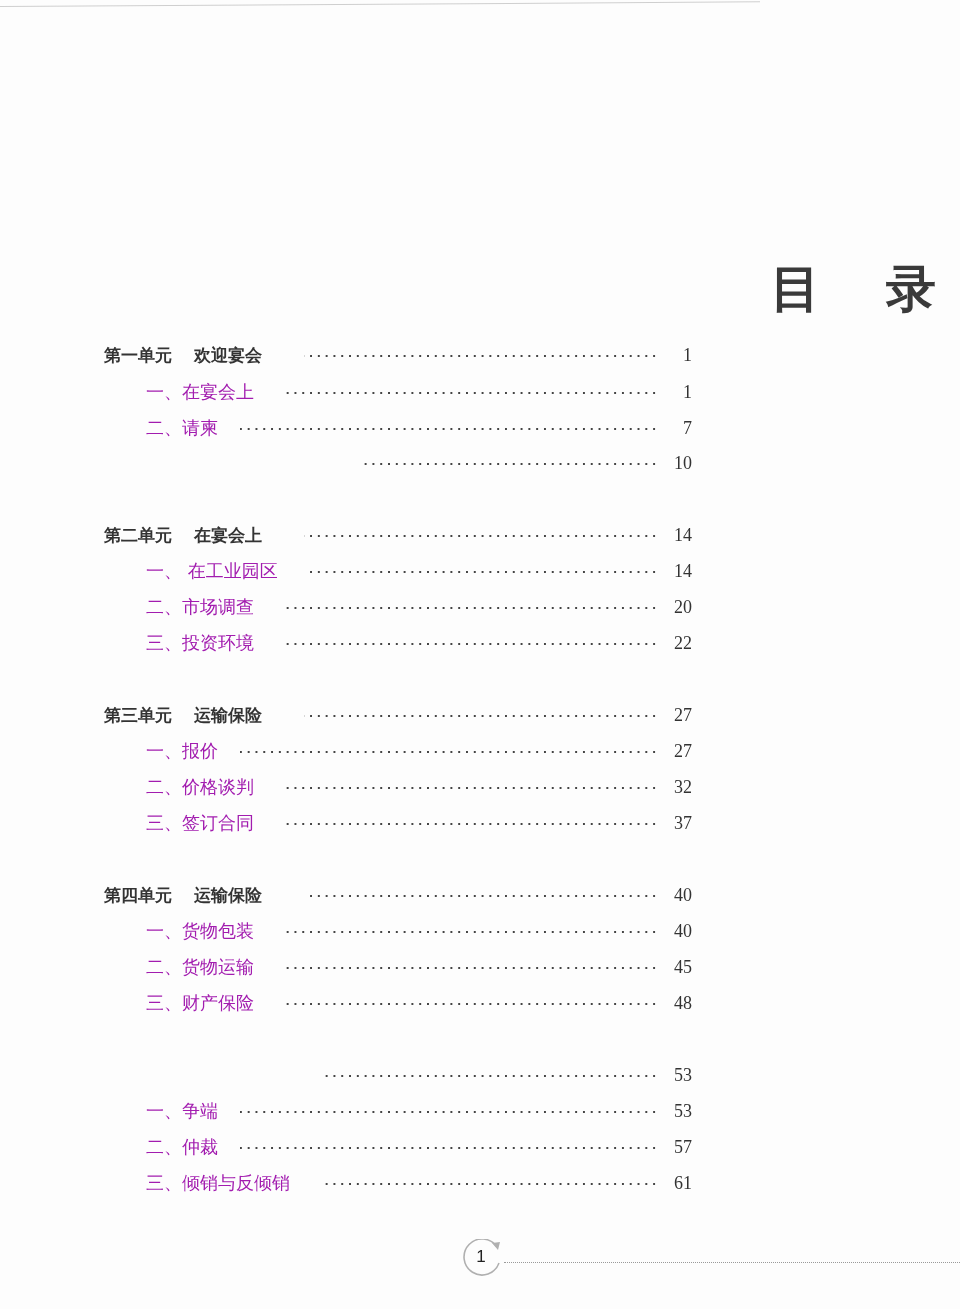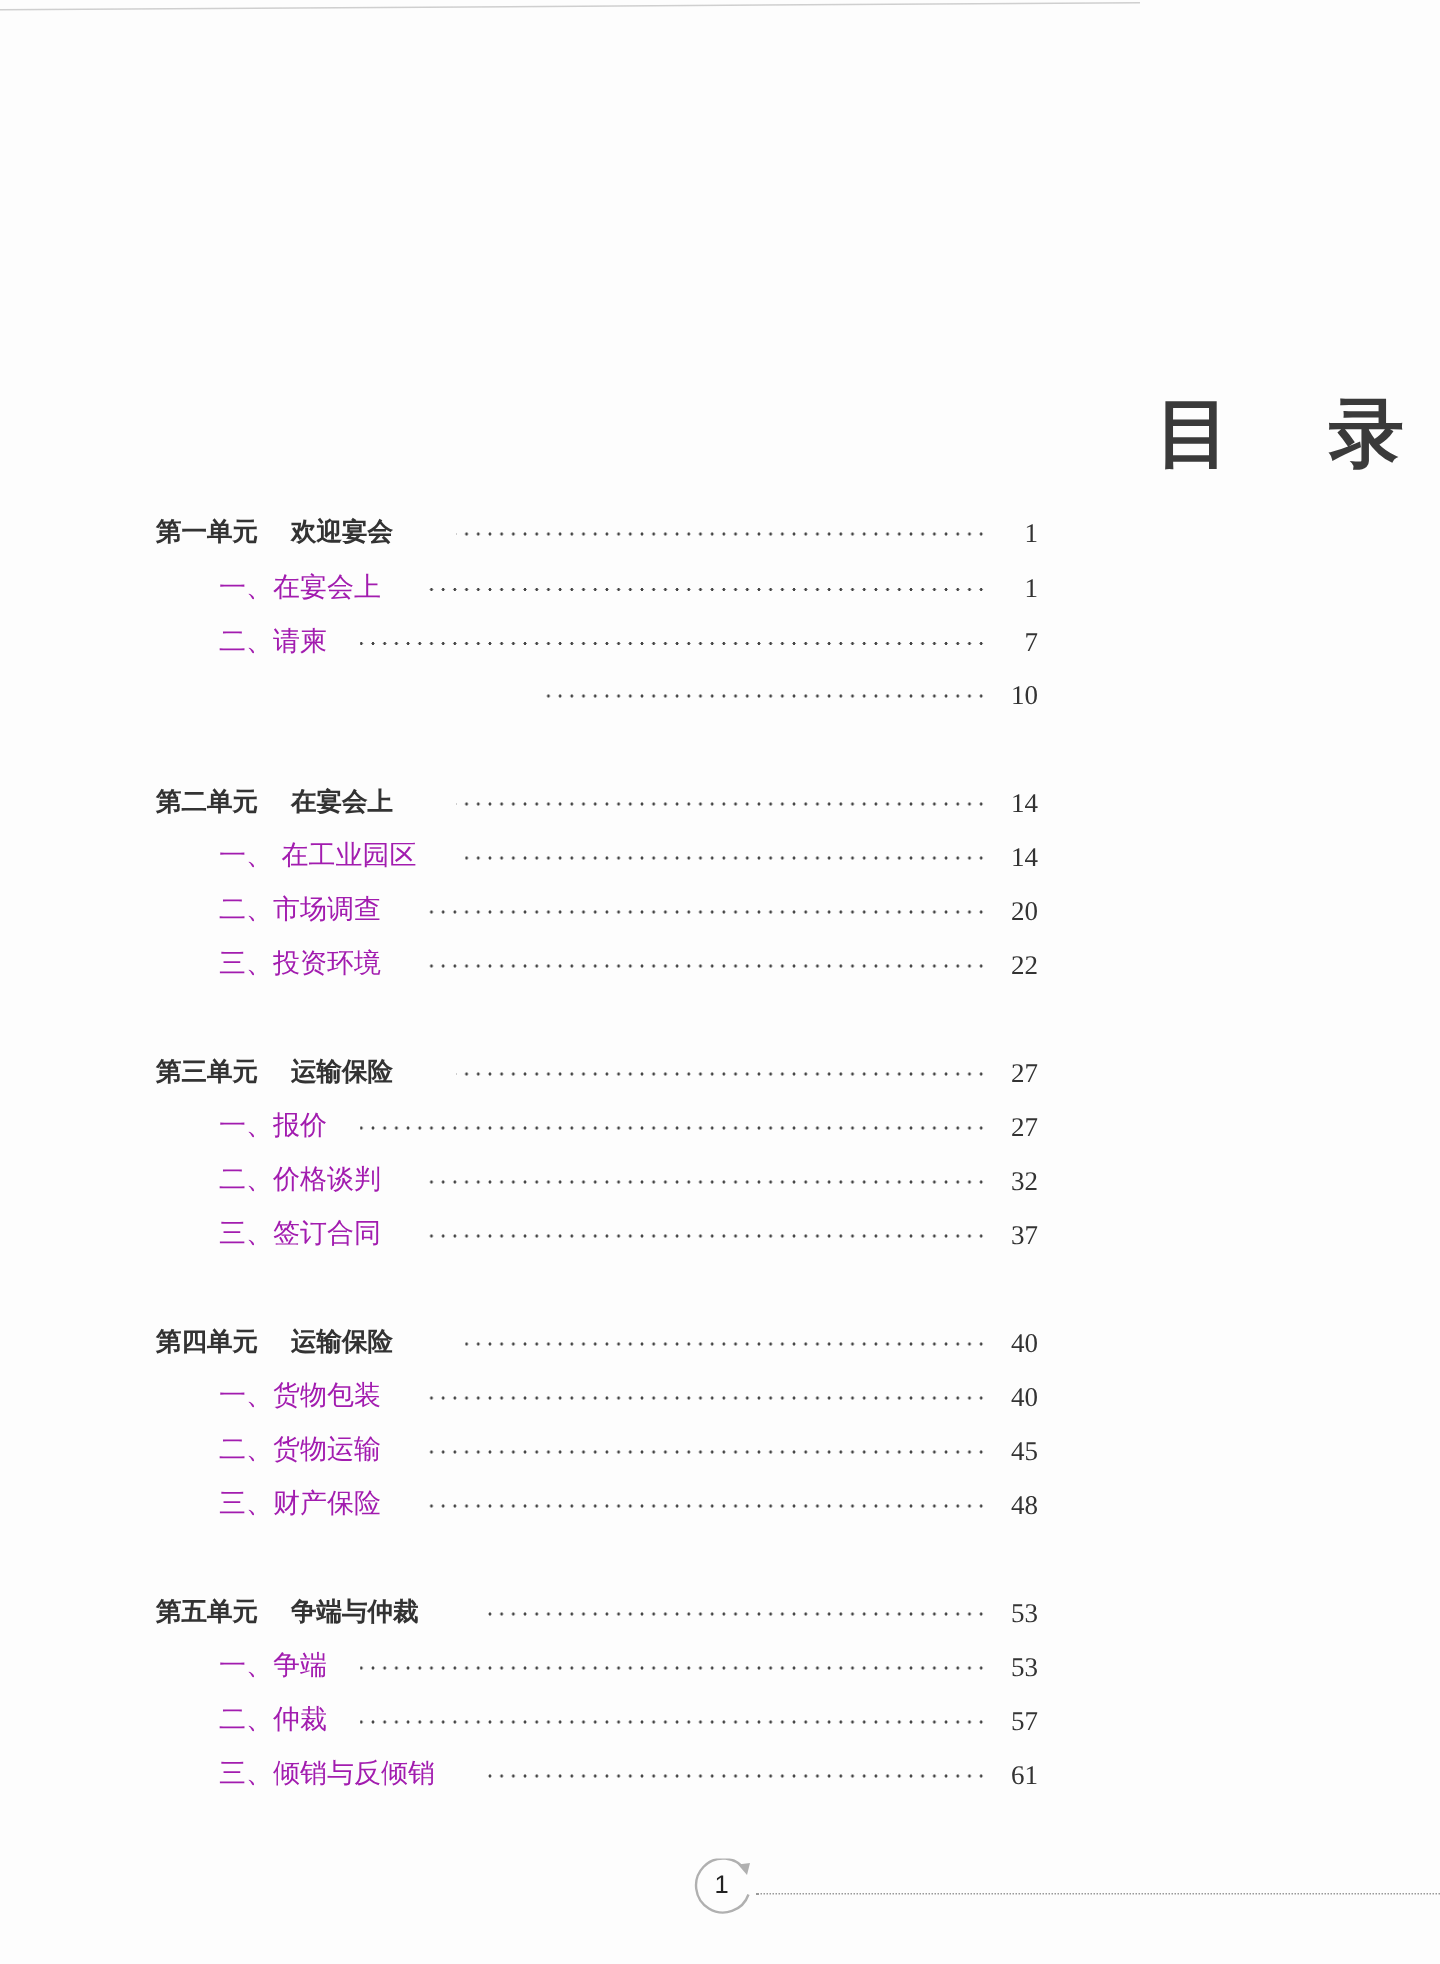--- a/index.html
+++ b/index.html
@@ -152,21 +152,20 @@
     <span class="dots" style="left:282px"></span>
     <span class="page">45</span>
   </div>
   <div class="row section" style="top:988px">
     <span class="label">三、财产保险</span>
     <span class="dots" style="left:282px"></span>
     <span class="page">48</span>
   </div>
 
   <div class="row unit" style="top:1060px">
-    <span class="label"><span class="num">第五单元</span><span>争端与仲裁</span></span>
     <span class="dots" style="left:324px"></span>
     <span class="page">53</span>
   </div>
   <div class="row section" style="top:1096px">
     <span class="label">一、争端</span>
     <span class="dots" style="left:240px"></span>
     <span class="page">53</span>
   </div>
   <div class="row section" style="top:1132px">
     <span class="label">二、仲裁</span>

